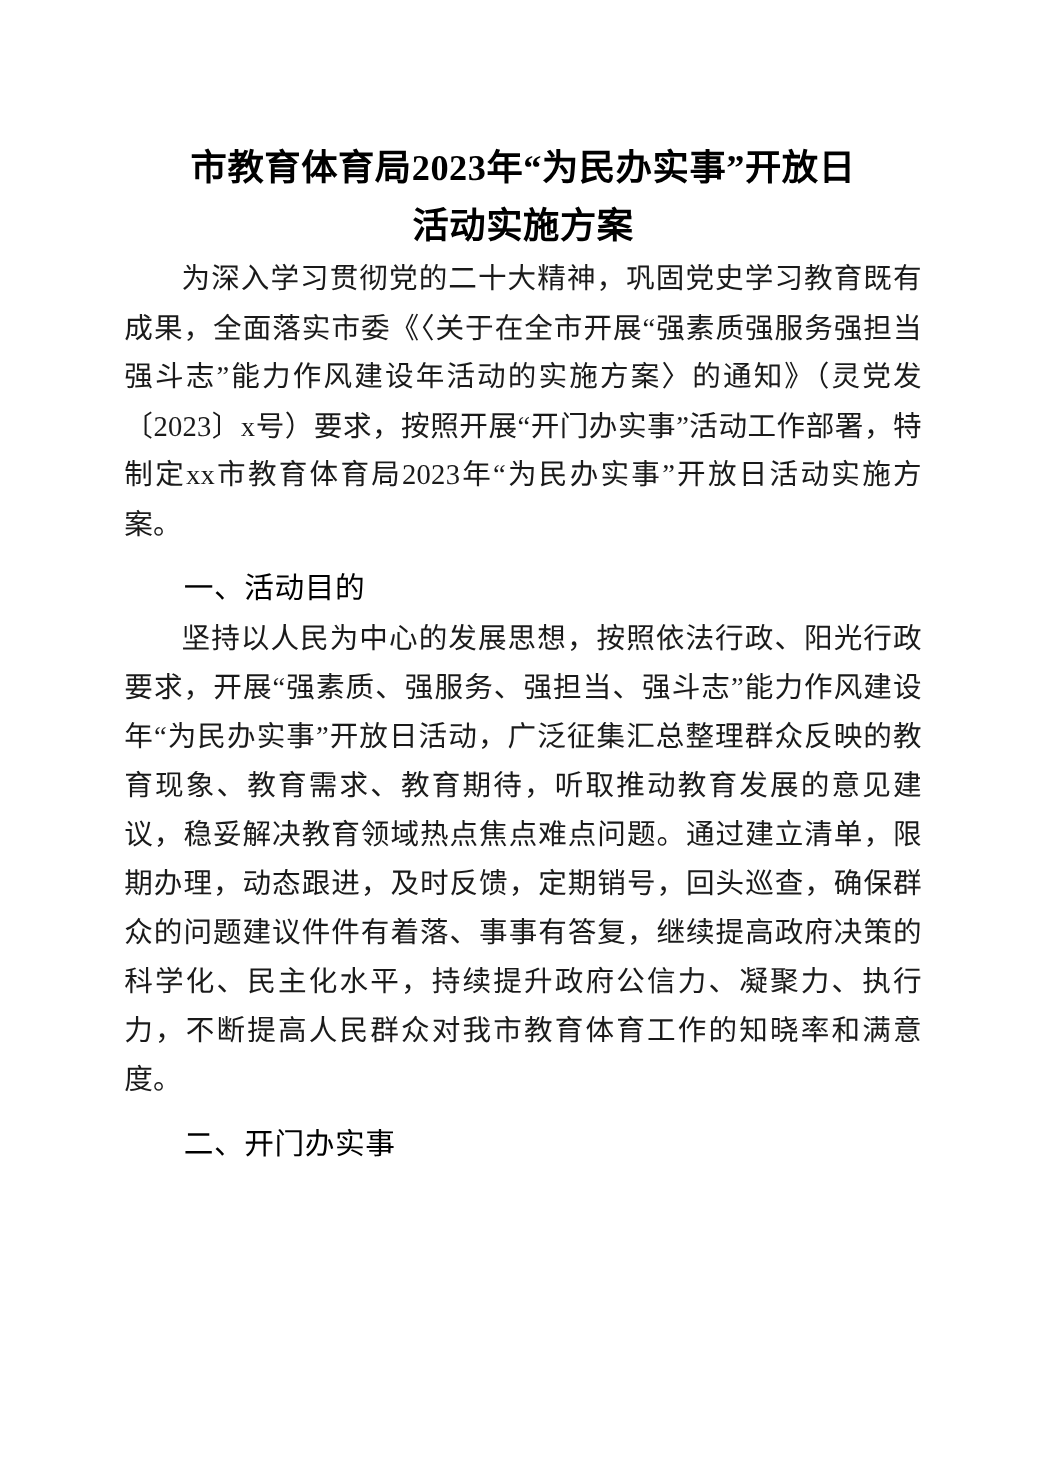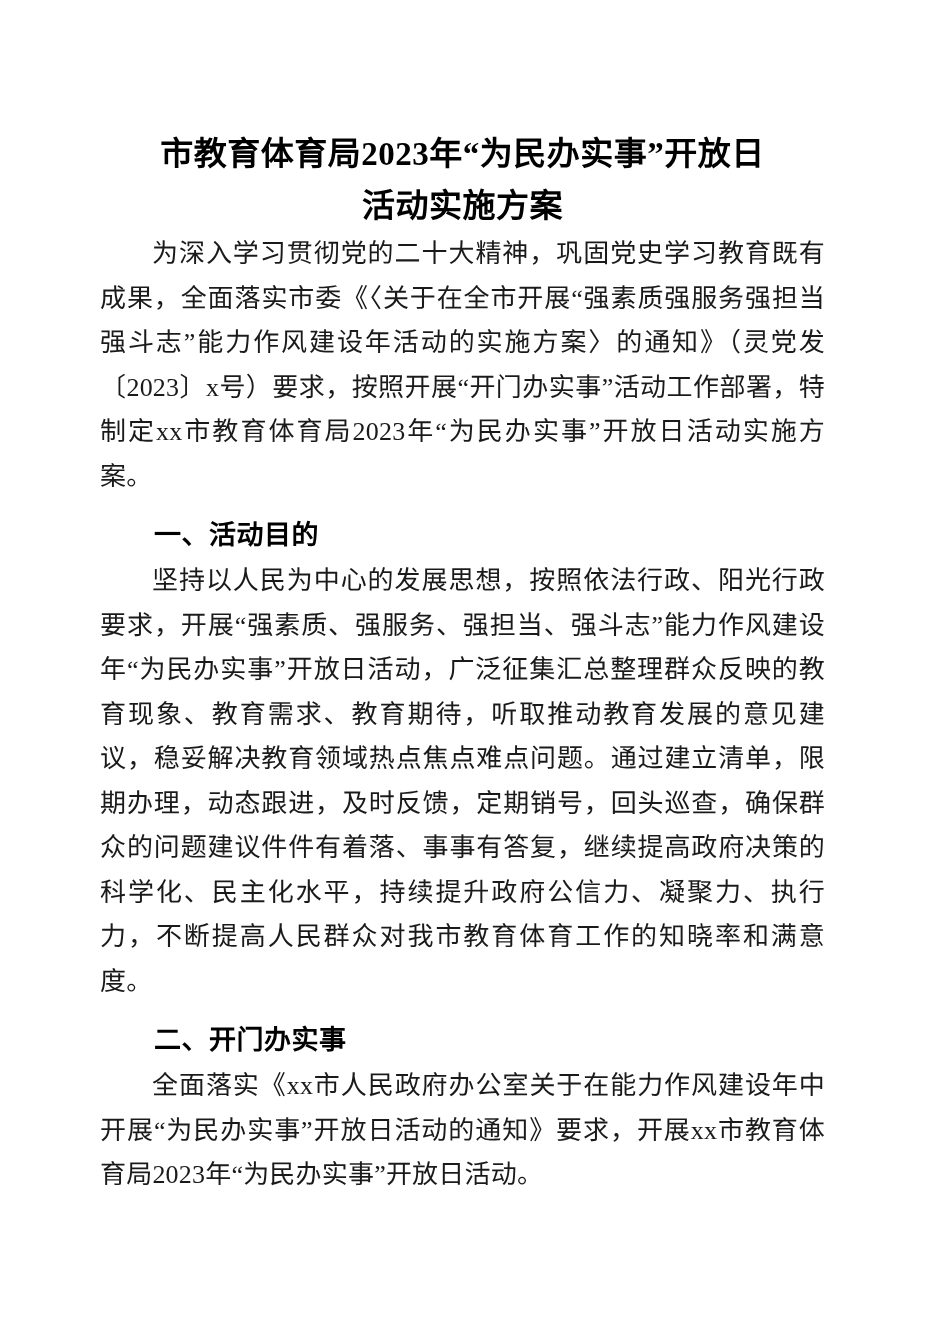--- a/index.html
+++ b/index.html
@@ -14,21 +14,21 @@
     width: 950px;
     height: 1344px;
     margin: 0 auto;
     background: #ffffff;
     box-sizing: border-box;
     overflow: hidden;
   }
 
   .doc-body {
     position: absolute;
-    left: 100px;
+    left: 113px;
     top: 0;
     width: 725px;
   }
 
   
   .doc-title {
     margin: 0;
     padding-top: 128px;
     font-family: "Liberation Serif", "DejaVu Serif", serif;
     font-weight: bold;
@@ -58,21 +58,21 @@
   .para-after-heading {
     margin-top: 0;
   }
 
   
   .section-heading {
     margin: 0;
     padding-top: 14px;
     padding-bottom: 2px;
     font-family: "Liberation Sans", "DejaVu Sans", sans-serif;
-    font-weight: bold;
+    font-weight: normal;
     font-size: 27px;
     line-height: 44px;
     color: #000000;
     text-indent: 54px;
     letter-spacing: 0.5px;
   }
 </style>
 </head>
 <body>
 
@@ -83,16 +83,15 @@
       <span>市教育体育局2023年“为民办实事”开放日</span><br>
       <span>活动实施方案</span>
     </h1>
 
     <p class="para para-lead">为深入学习贯彻党的二十大精神，巩固党史学习教育既有成果，全面落实市委《〈关于在全市开展“强素质强服务强担当强斗志”能力作风建设年活动的实施方案〉的通知》（灵党发〔2023〕x号）要求，按照开展“开门办实事”活动工作部署，特制定xx市教育体育局2023年“为民办实事”开放日活动实施方案。</p>
 
     <h2 class="section-heading">一、活动目的</h2>
     <p class="para para-after-heading">坚持以人民为中心的发展思想，按照依法行政、阳光行政要求，开展“强素质、强服务、强担当、强斗志”能力作风建设年“为民办实事”开放日活动，广泛征集汇总整理群众反映的教育现象、教育需求、教育期待，听取推动教育发展的意见建议，稳妥解决教育领域热点焦点难点问题。通过建立清单，限期办理，动态跟进，及时反馈，定期销号，回头巡查，确保群众的问题建议件件有着落、事事有答复，继续提高政府决策的科学化、民主化水平，持续提升政府公信力、凝聚力、执行力，不断提高人民群众对我市教育体育工作的知晓率和满意度。</p>
 
     <h2 class="section-heading">二、开门办实事</h2>
-    <p class="para para-after-heading">全面落实《xx市人民政府办公室关于在能力作风建设年中开展“为民办实事”开放日活动的通知》要求，开展xx市教育体育局2023年“为民办实事”开放日活动。</p>
 
   </div>
 </div>
 
 </body></html>

